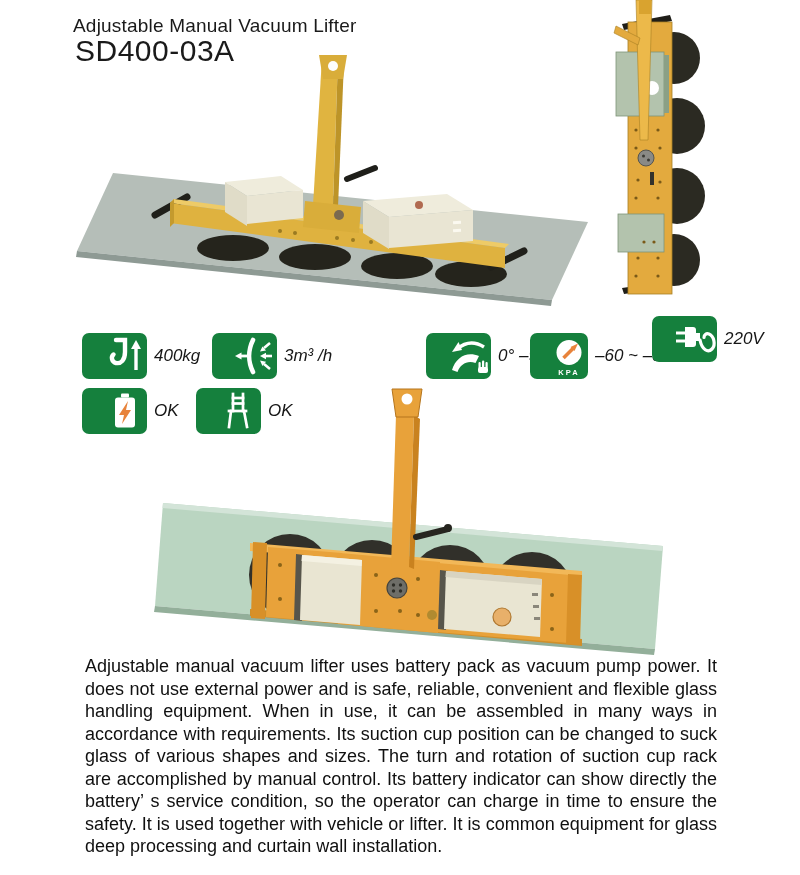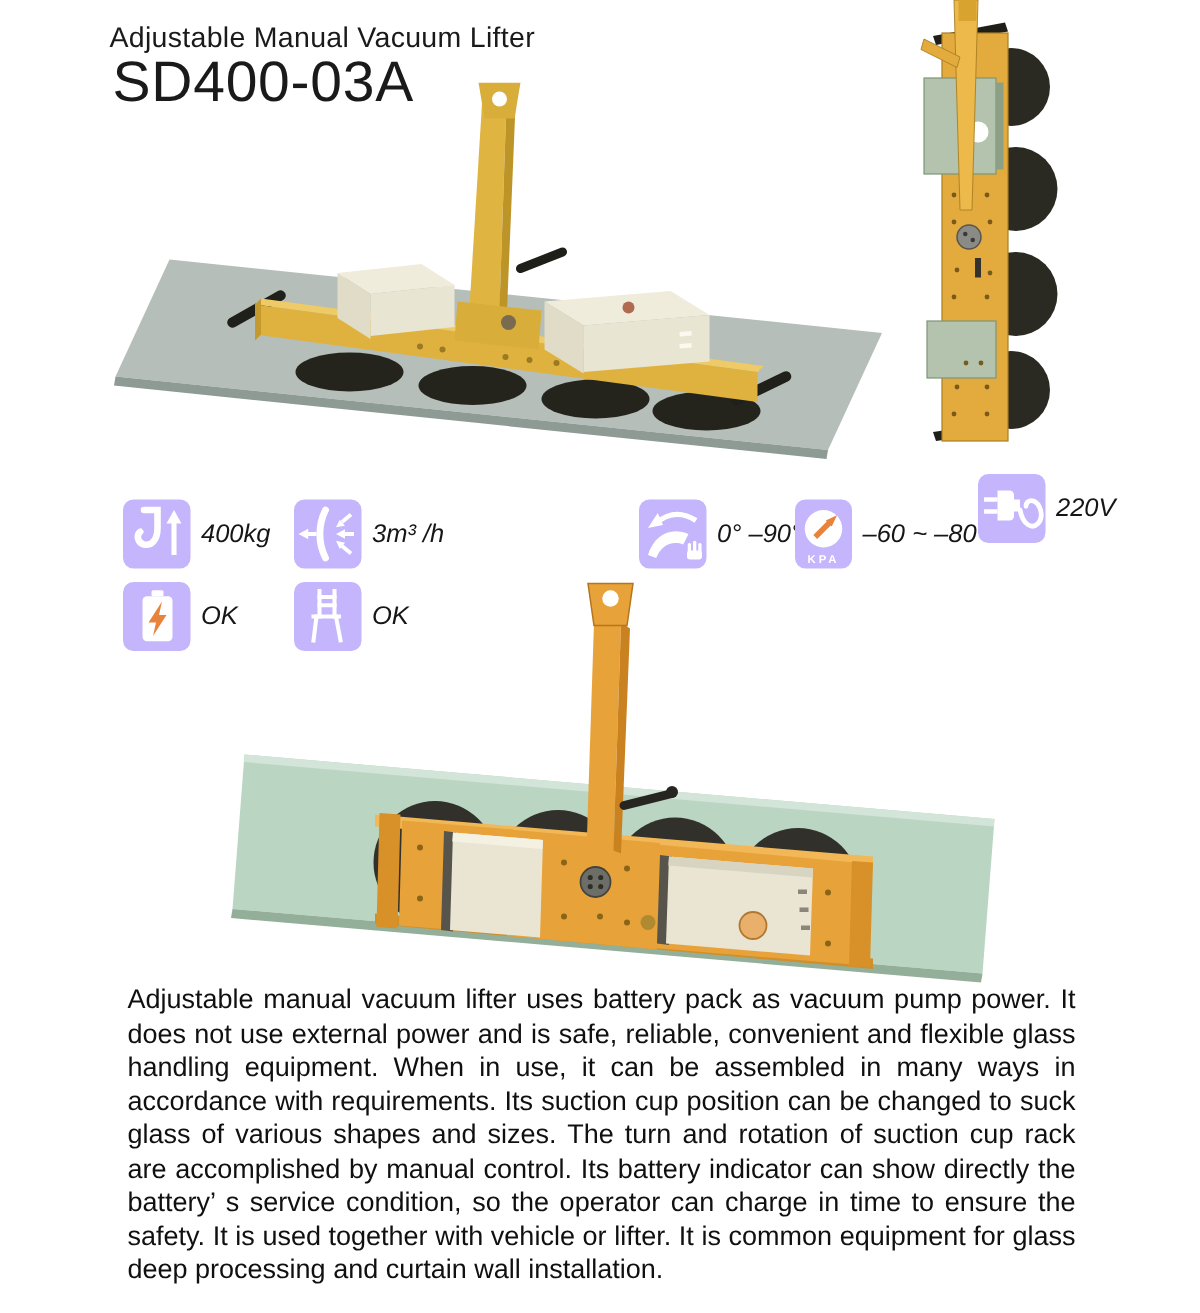--- a/index.html
+++ b/index.html
@@ -1,26 +1,26 @@
 <!DOCTYPE html>
 <html><head>
 <meta charset="utf-8">
 <style>
   html,body{margin:0;padding:0;background:#ffffff;}
   .page{position:relative;width:800px;height:875px;background:#ffffff;overflow:hidden;
         font-family:"Liberation Sans", sans-serif;color:#1a1a1a;}
   .title{position:absolute;left:73px;top:2px;font-size:19px;font-weight:normal;letter-spacing:.2px;}
-  .model{position:absolute;left:75px;top:34px;font-size:38px;font-weight:normal;letter-spacing:.5px;}
+  .model{position:absolute;left:75px;top:34px;font-size:30px;font-weight:normal;letter-spacing:.5px;}
   .img{position:absolute;}
   .img svg{display:block;width:100%;height:100%;}
   .img1{left:75px;top:55px;width:530px;height:260px;}
   .img2{left:600px;top:0px;width:200px;height:310px;}
   .img3{left:150px;top:385px;width:520px;height:275px;}
   .spec-item{position:absolute;display:flex;align-items:center;height:46px;}
-  .spec-icon{display:block;width:45px;height:46px;border-radius:7px;background:#c4b5fd;flex:0 0 auto;}
+  .spec-icon{display:block;width:45px;height:46px;border-radius:7px;background:#15803d;flex:0 0 auto;padding-left:20px;}
   .spec-icon.narrow{width:38px;}
   .spec-icon svg{display:block;width:100%;height:100%;}
   .spec-value{margin-left:7px;font-size:17px;line-height:46px;white-space:nowrap;color:#161616;font-style:italic;}
   .desc{position:absolute;left:85px;top:655px;width:632px;margin:0;
         font-size:18px;line-height:22.5px;text-align:justify;color:#101010;}
 </style>
 </head>
 <body>
 
 <div class="page">
@@ -114,21 +114,21 @@
     <span class="spec-icon">
       <svg viewBox="0 0 45 46">
         <path d="M14 7 h9 v12 c0 8 -4 12 -9 11 c-4 -1 -5.5 -6 -2.5 -8.5" fill="none" stroke="#fff" stroke-width="4.4" stroke-linecap="round"></path>
         <line x1="34" y1="37" x2="34" y2="15" stroke="#fff" stroke-width="3.4"></line>
         <polygon points="34,7 29,16 39,16" fill="#fff"></polygon>
       </svg>
     </span>
     <span class="spec-value">400kg</span>
   </div>
 
-  <div class="spec-item" style="left:196px;top:333px">
+  <div class="spec-item" style="left:212px;top:333px">
     <span class="spec-icon">
       <svg viewBox="0 0 45 46">
         <path d="M21 7 c-5 10 -5 22 0 32" fill="none" stroke="#fff" stroke-width="4.6" stroke-linecap="round"></path>
         <line x1="15" y1="23" x2="8" y2="23" stroke="#fff" stroke-width="2.8"></line>
         <polygon points="3,23 9.5,19.5 9.5,26.5" fill="#fff"></polygon>
         <line x1="38" y1="10" x2="32" y2="15" stroke="#fff" stroke-width="2.6"></line>
         <polygon points="28,18.5 34,17.5 30.5,13.5" fill="#fff"></polygon>
         <line x1="40" y1="23" x2="33" y2="23" stroke="#fff" stroke-width="2.6"></line>
         <polygon points="28,23 34,19.8 34,26.2" fill="#fff"></polygon>
         <line x1="38" y1="36" x2="32" y2="31" stroke="#fff" stroke-width="2.6"></line>

